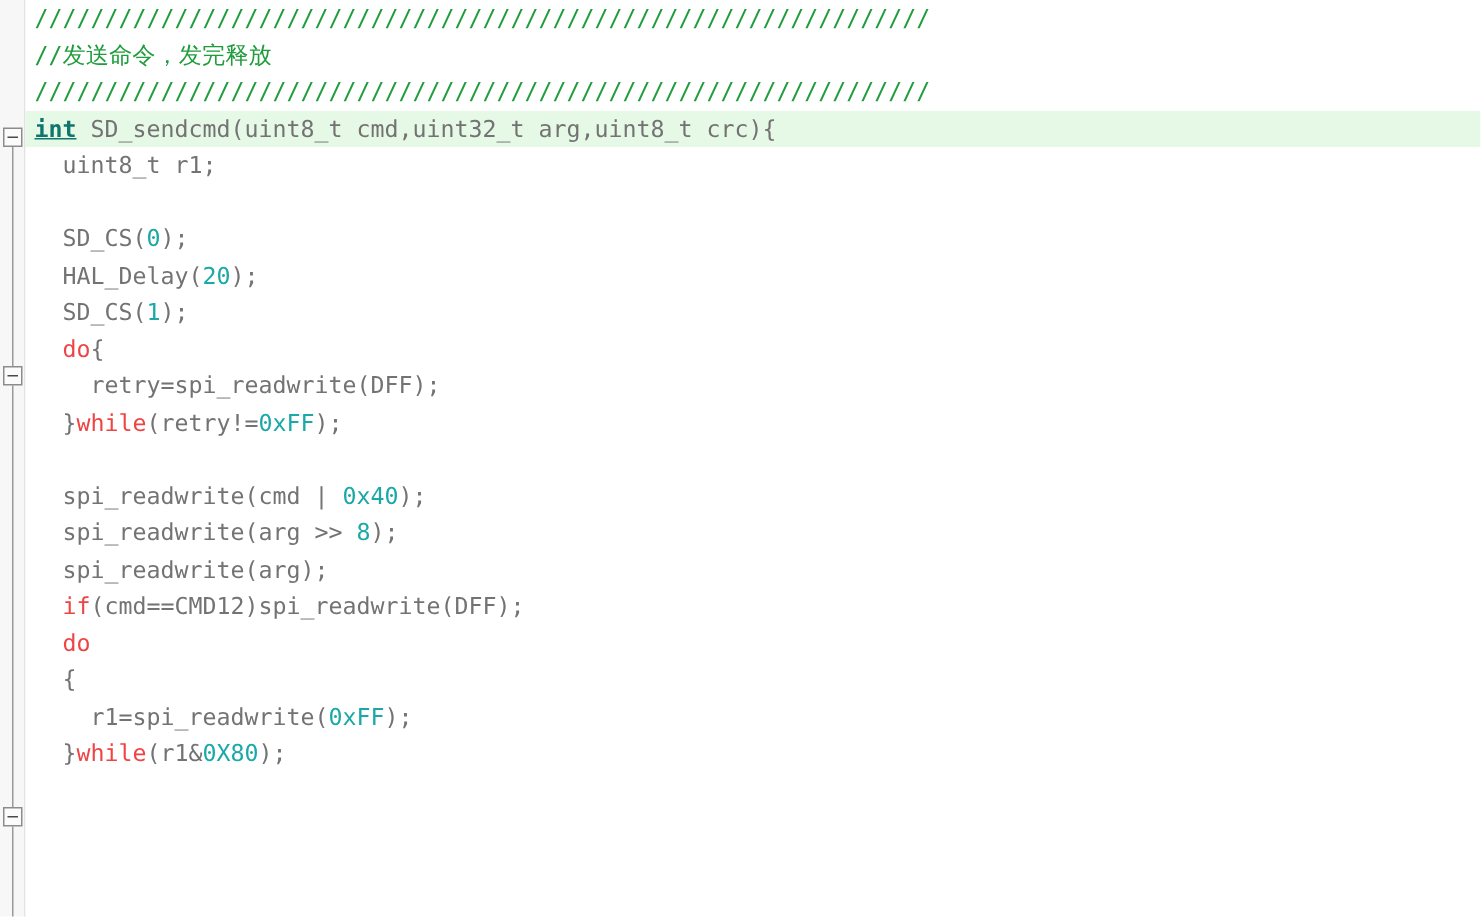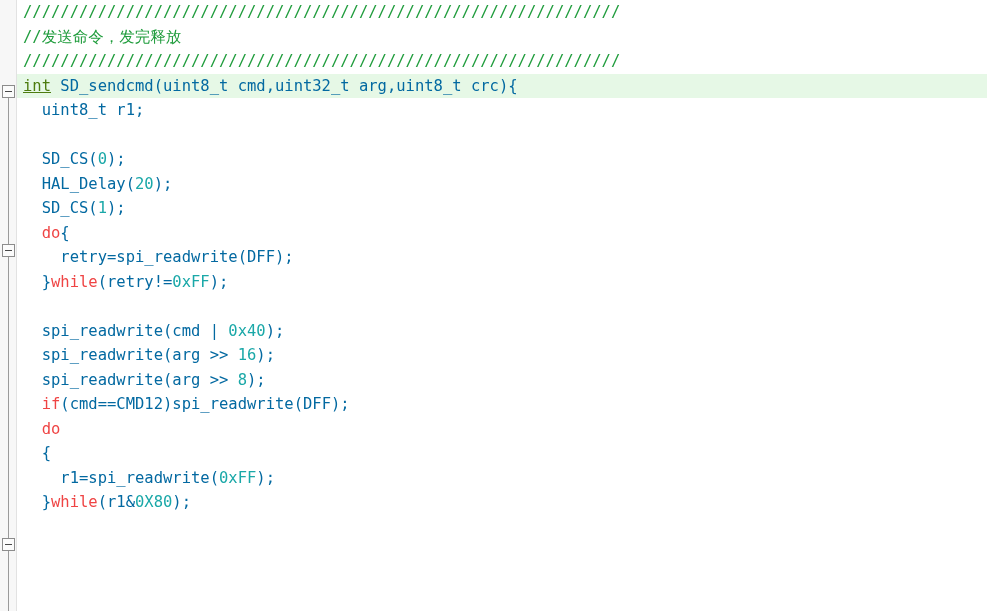--- a/index.html
+++ b/index.html
@@ -80,23 +80,23 @@
   .line.hl {
     background: #e6f8e6;
     margin-left: -6px;
     padding-left: 12px;
     width: 976px;
   }
 
   
   .t-comment  { color: #1f9c3c; }
   .t-keyword  { color: #ef4444; }
-  .t-keyword-u{ color: #4d7c0f; text-decoration: underline; }
+  .t-keyword-u{ color: #0f766e; text-decoration: underline; font-weight: bold; }
   .t-number   { color: #1aa8a8; }
-  .t-plain    { color: #0369a1; }
+  .t-plain    { color: #737373; }
 </style>
 </head>
 <body>
 
 <div id="editor">
 
   <div id="gutter">
       <div class="fold-spine" style="top: 91px; height: 520px;"></div>
       <div class="fold-box" style="top: 85px;">
         <div class="fold-glyph"></div>
@@ -117,22 +117,22 @@
       <div class="line"><span class="t-plain">  uint8_t r1;</span></div>
       <div class="line"><span class="t-plain"></span></div>
       <div class="line"><span class="t-plain">  SD_CS(</span><span class="t-number">0</span><span class="t-plain">);</span></div>
       <div class="line"><span class="t-plain">  HAL_Delay(</span><span class="t-number">20</span><span class="t-plain">);</span></div>
       <div class="line"><span class="t-plain">  SD_CS(</span><span class="t-number">1</span><span class="t-plain">);</span></div>
       <div class="line"><span class="t-plain">  </span><span class="t-keyword">do</span><span class="t-plain">{</span></div>
       <div class="line"><span class="t-plain">    retry=spi_readwrite(DFF);</span></div>
       <div class="line"><span class="t-plain">  }</span><span class="t-keyword">while</span><span class="t-plain">(retry!=</span><span class="t-number">0xFF</span><span class="t-plain">);</span></div>
       <div class="line"><span class="t-plain"></span></div>
       <div class="line"><span class="t-plain">  spi_readwrite(cmd | </span><span class="t-number">0x40</span><span class="t-plain">);</span></div>
-      <div class="line"><span class="t-plain">  spi_readwrite(arg &gt;&gt; </span><span class="t-number">16</span><span class="t-plain">);</span></div>
       <div class="line"><span class="t-plain">  spi_readwrite(arg &gt;&gt; </span><span class="t-number">8</span><span class="t-plain">);</span></div>
+      <div class="line"><span class="t-plain">  spi_readwrite(arg);</span></div>
       <div class="line"><span class="t-plain">  </span><span class="t-keyword">if</span><span class="t-plain">(cmd==CMD12)spi_readwrite(DFF);</span></div>
       <div class="line"><span class="t-plain">  </span><span class="t-keyword">do</span></div>
       <div class="line"><span class="t-plain">  {</span></div>
       <div class="line"><span class="t-plain">    r1=spi_readwrite(</span><span class="t-number">0xFF</span><span class="t-plain">);</span></div>
       <div class="line"><span class="t-plain">  }</span><span class="t-keyword">while</span><span class="t-plain">(r1&amp;</span><span class="t-number">0X80</span><span class="t-plain">);</span></div>
     </div>
 
 </div>
 
 </body></html>

